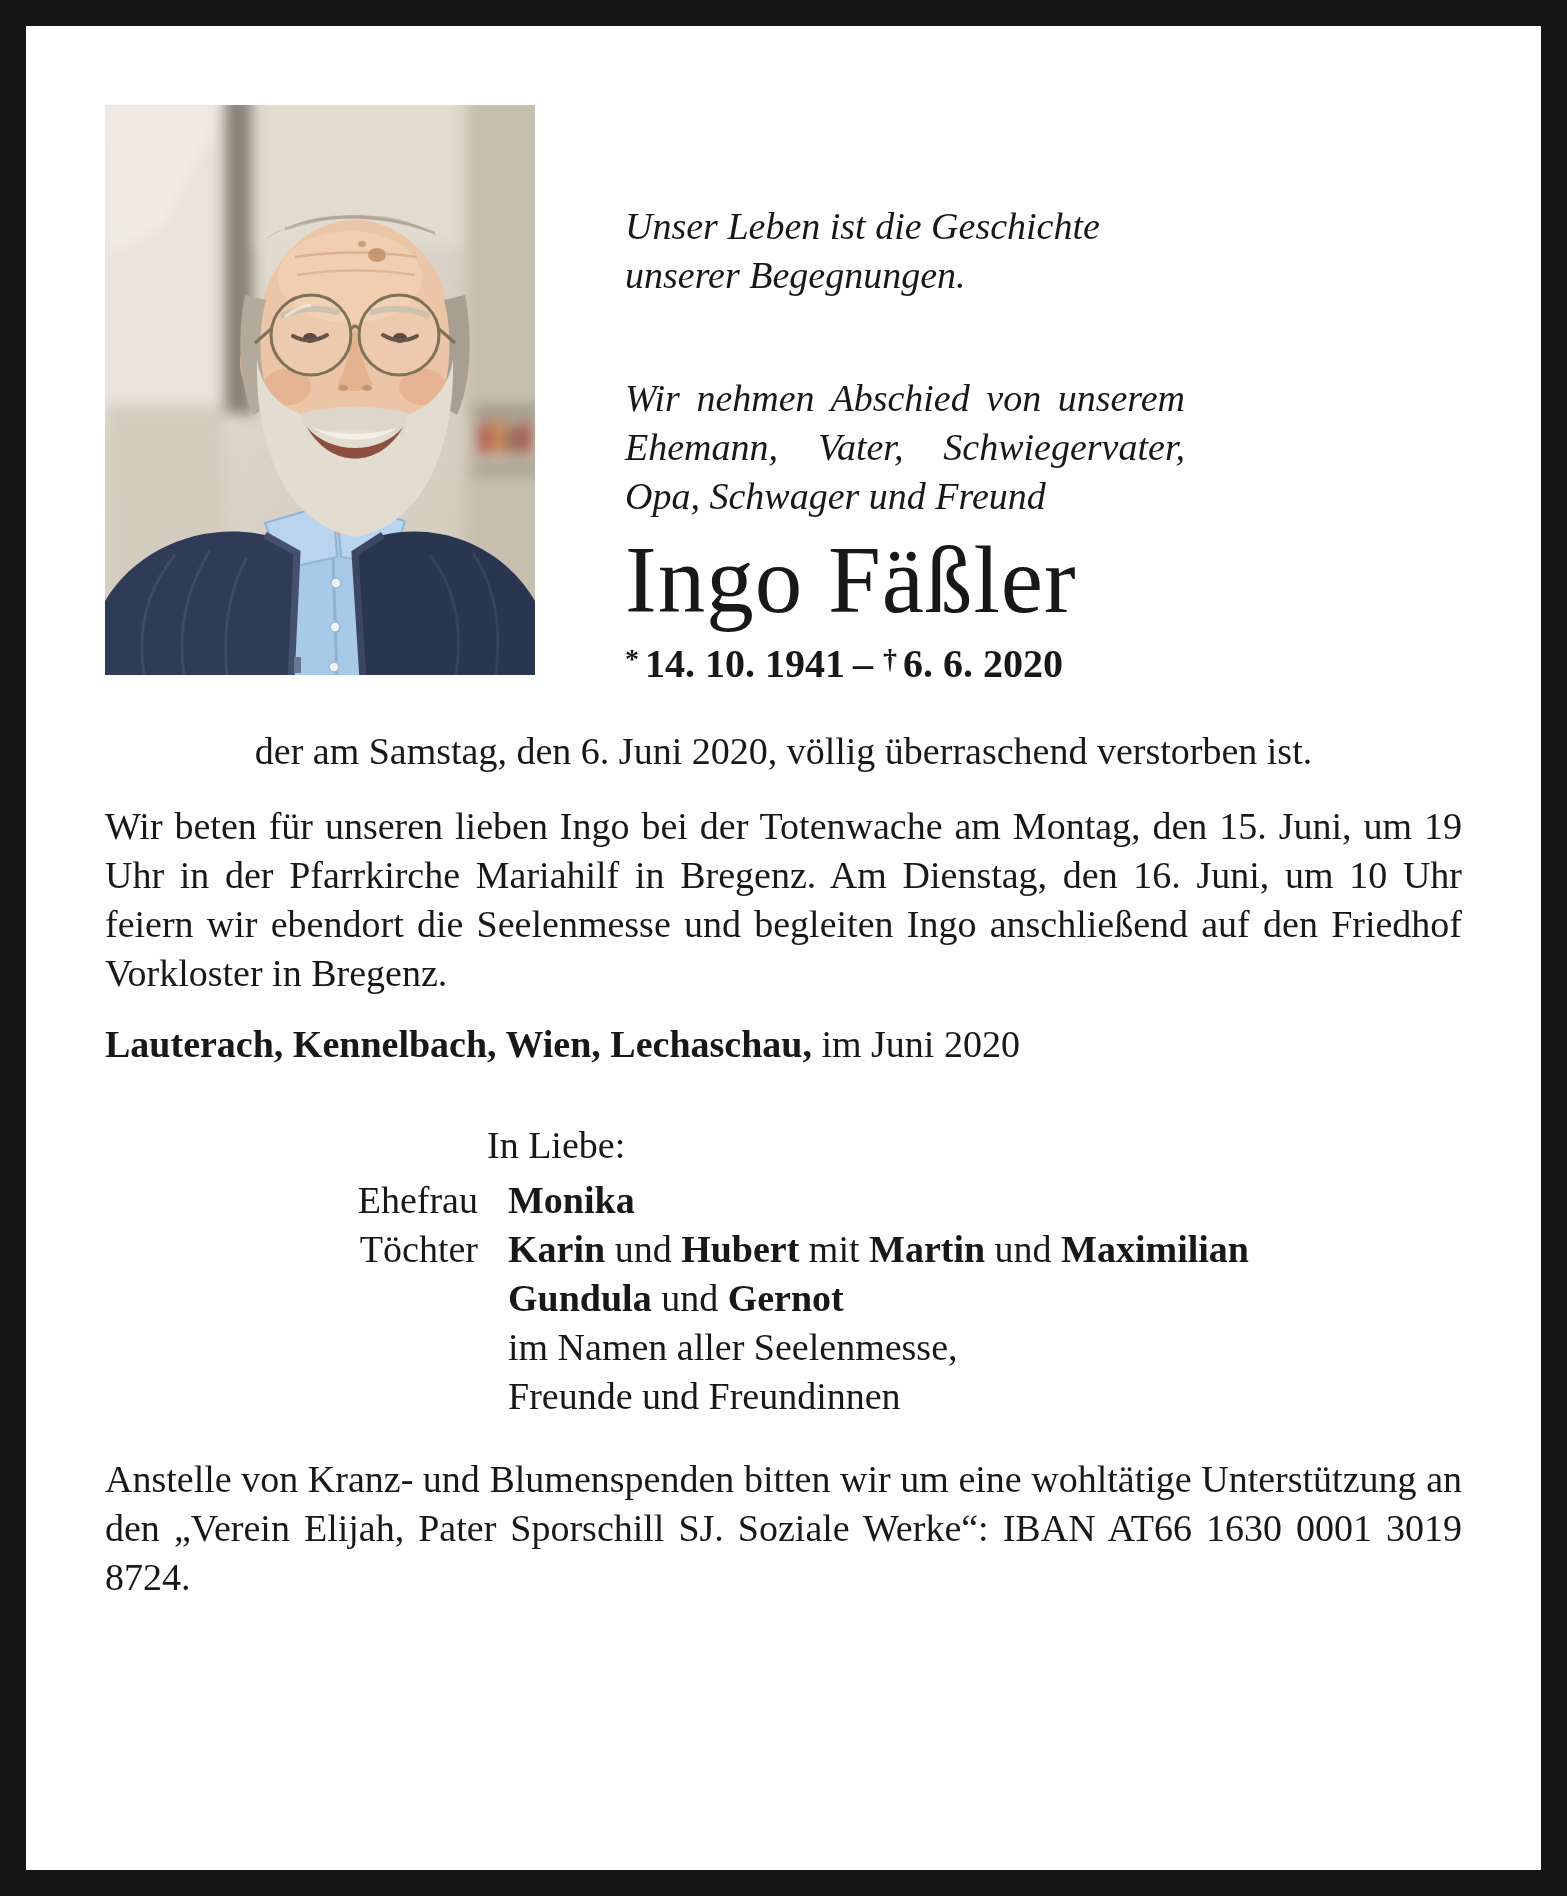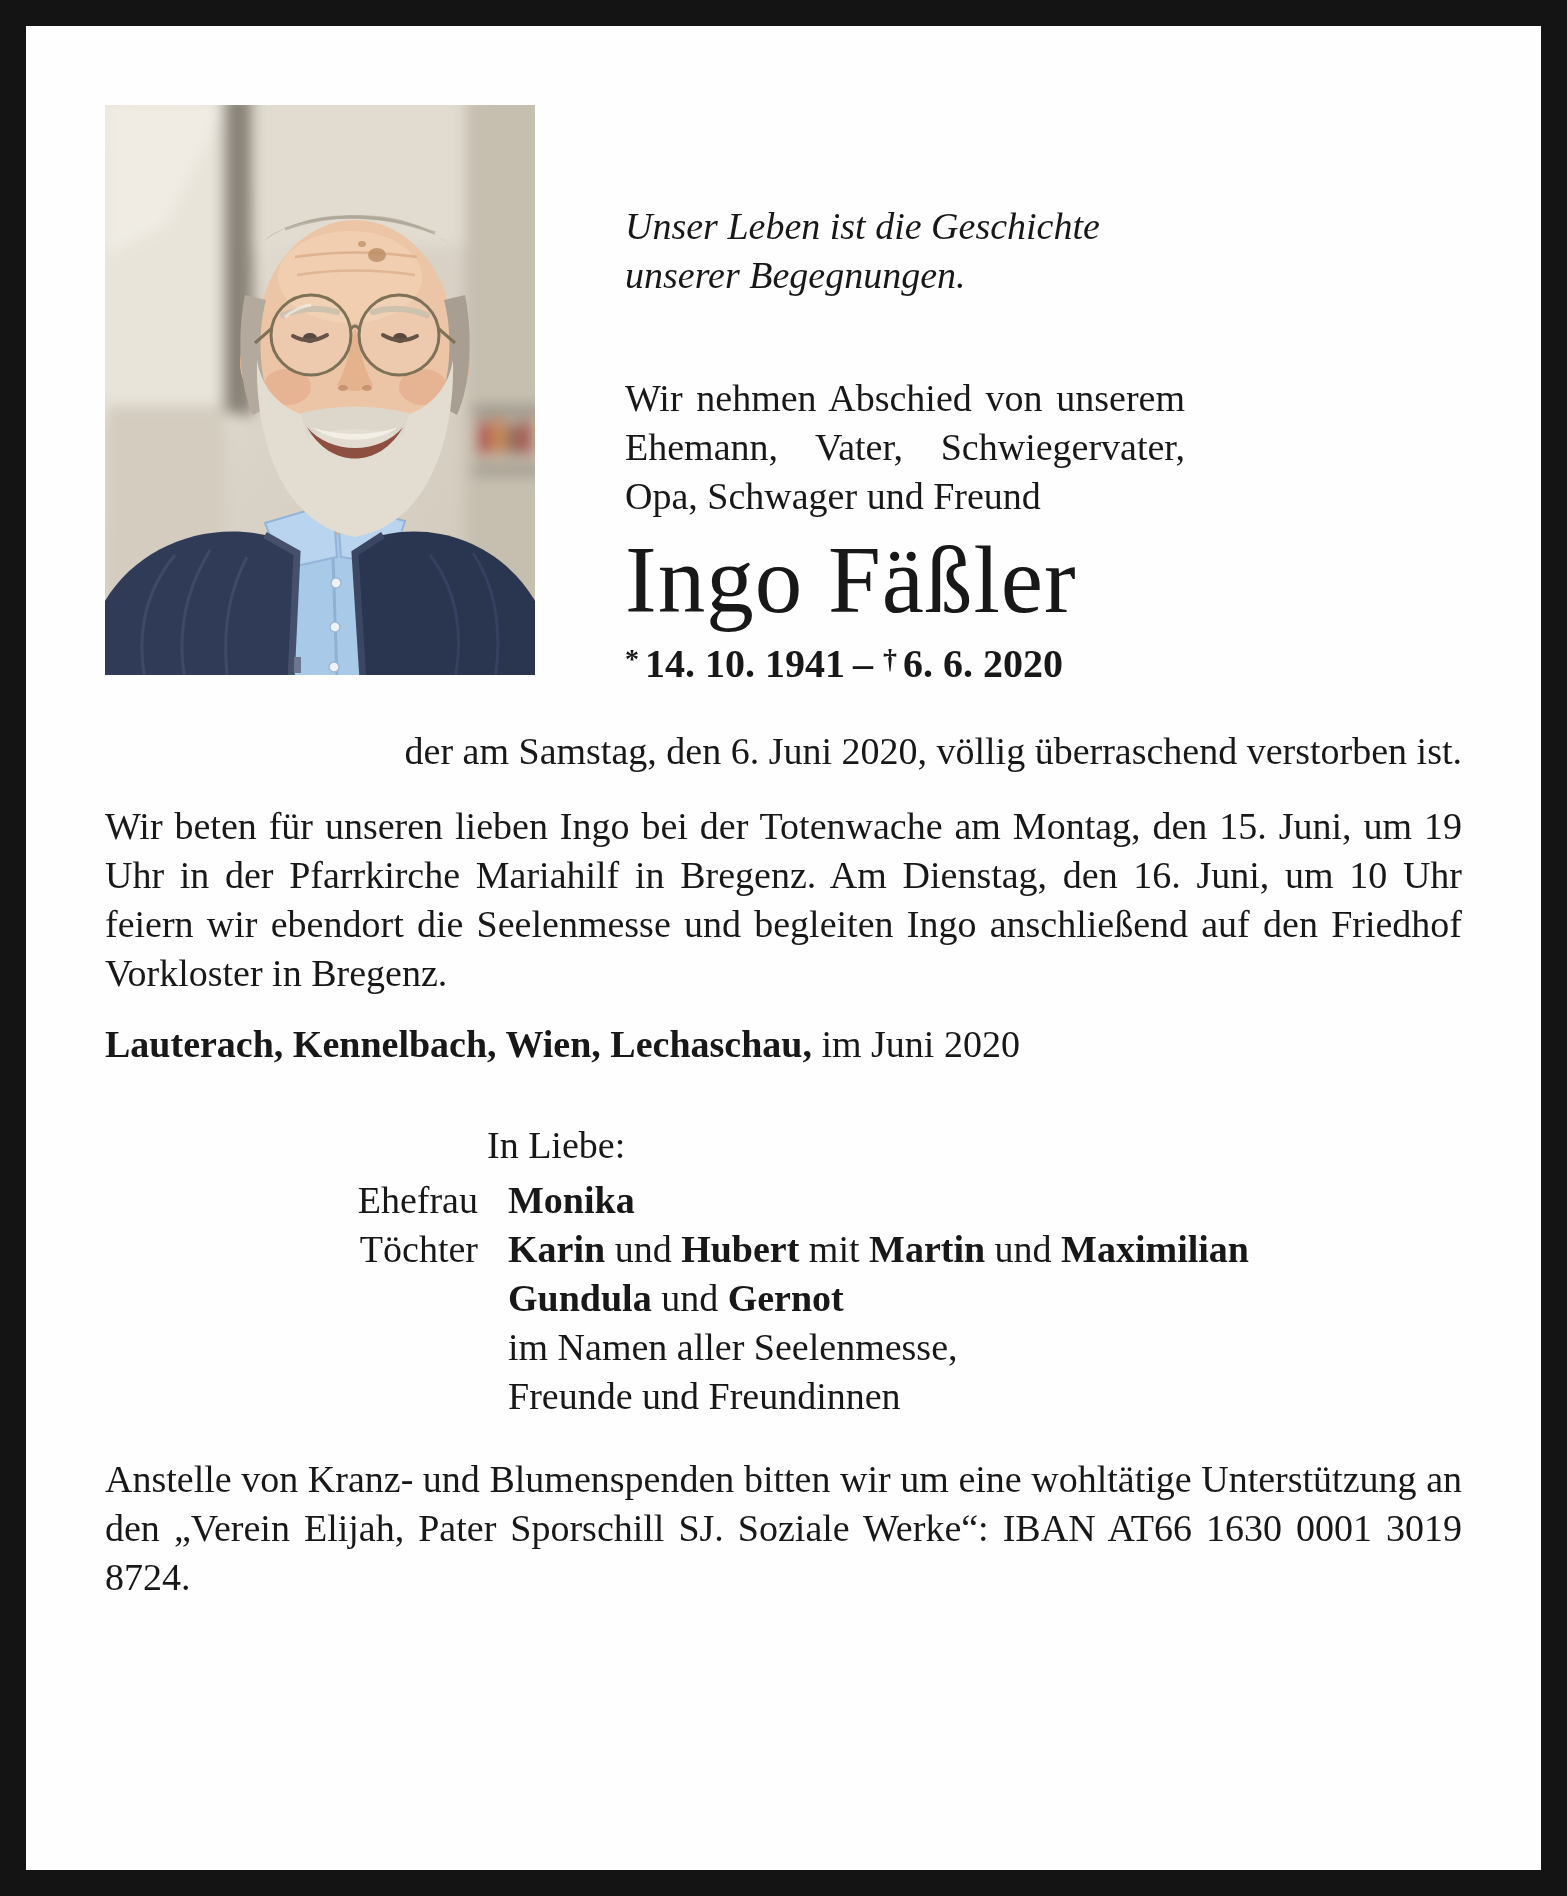--- a/index.html
+++ b/index.html
@@ -11,27 +11,27 @@
     width:100%;height:100%;box-sizing:border-box;
     background:#fefefe;color:#181818;
     padding:0 79px;overflow:hidden;
     font-family:"Liberation Serif","DejaVu Serif",serif;
     font-size:38px;line-height:1.29;
   }
   .top-section{display:flex;margin-top:79px;}
   .photo{width:430px;height:570px;flex:none;overflow:hidden;}
   .right-col{margin-left:90px;width:560px;}
   .quote{margin:97px 0 0 0;font-style:italic;font-size:38px;}
-  .intro{margin:74px 0 0 0;text-align:justify;}
+  .intro{margin:74px 0 0 0;text-align:justify;font-style:italic;}
   .name{margin:8px 0 0 0;font-size:95px;font-weight:normal;line-height:1.08;letter-spacing:1px;}
   .dates{margin:6px 0 0 0;font-weight:bold;font-size:40px;white-space:nowrap;}
   .dates .sym{font-size:70%;vertical-align:9px;margin-right:6px;}
   .dates .sep{margin:0 10px 0 8px;}
   .body-p{margin:0;text-align:justify;}
-  .p1{margin-top:38px;text-align:right;}
+  .p1{margin-top:38px;text-align:center;}
   .p2{margin-top:26px;}
   .places{margin:22px 0 0 0;}
   .places b{font-weight:bold;}
   .love-heading{margin:52px 0 0 382px;}
   .family{margin-top:6px;}
   .fam-row{display:grid;grid-template-columns:373px 1fr;column-gap:30px;}
   .fam-row .role{text-align:right;}
   .fam-row b{font-weight:bold;}
   .donation{margin-top:34px;}
   [data-interactable="false"]{cursor:default;}

